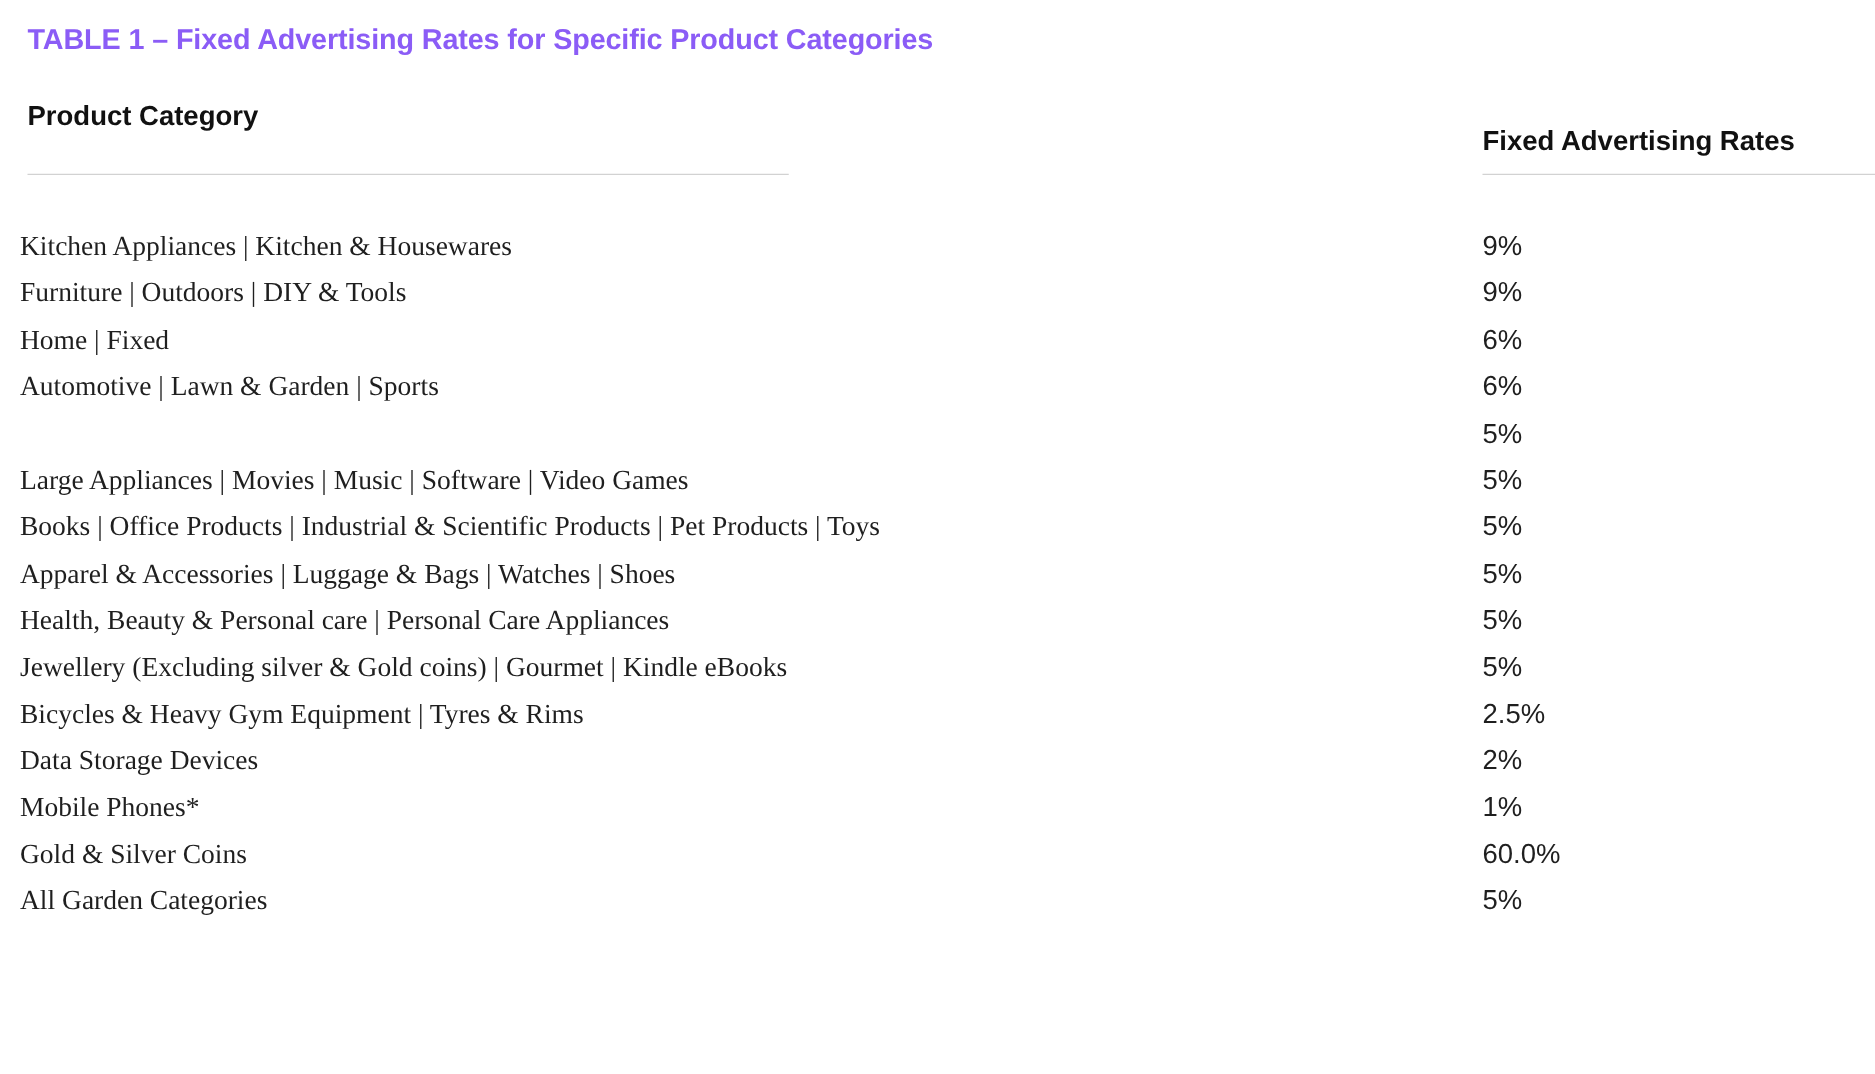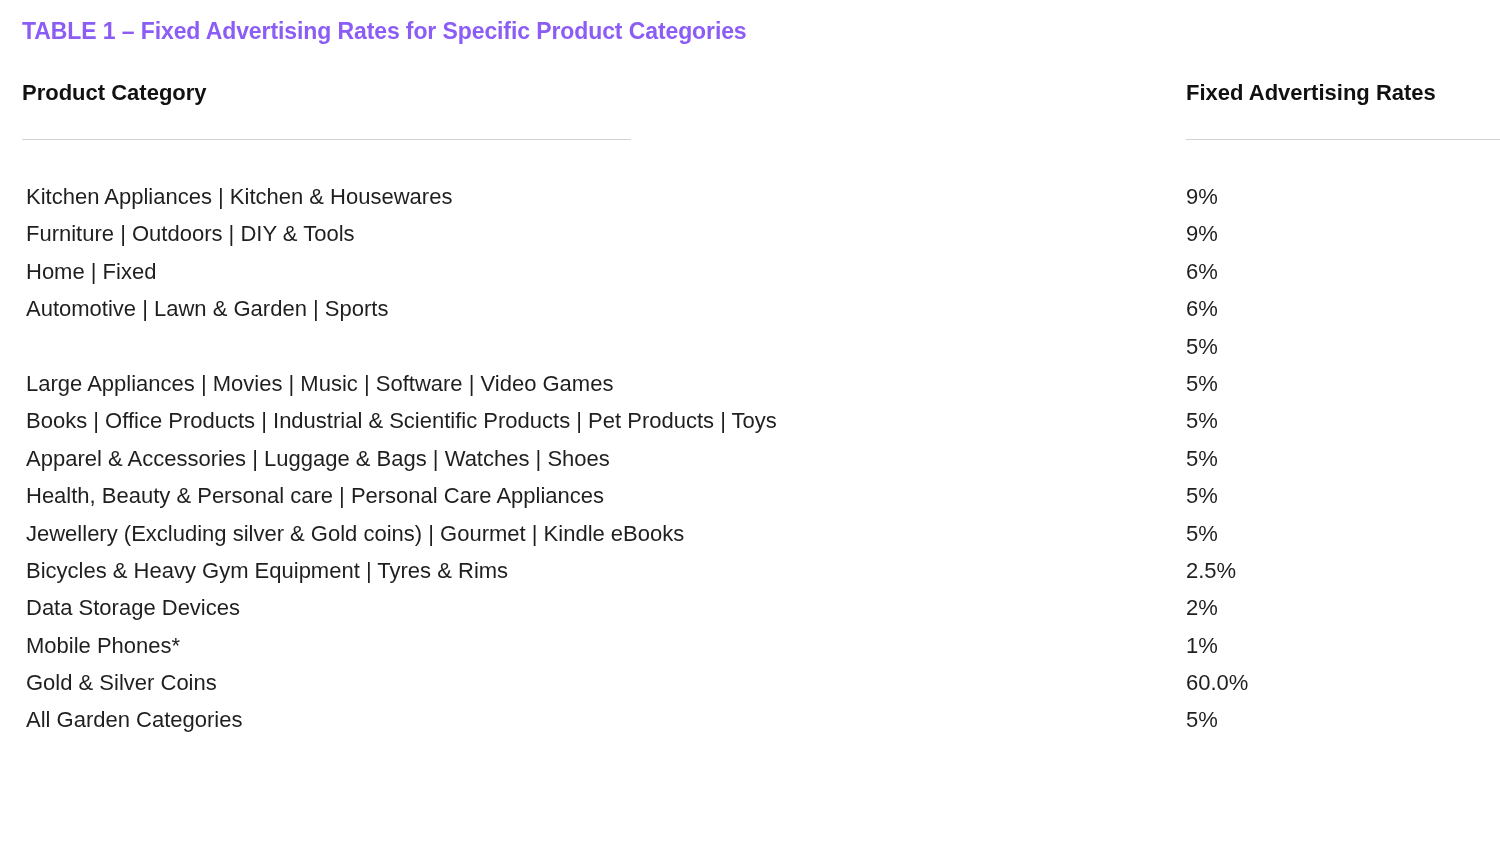--- a/index.html
+++ b/index.html
@@ -49,20 +49,21 @@
     font-weight: bold;
     color: #111111;
     white-space: nowrap;
     top: 0;
   }
   .header-cell.category {
     left: 22px;
   }
   .header-cell.rate {
     left: 1186px;
+    margin-top: 20px;
   }
   .rule {
     position: absolute;
     height: 1px;
     background: #d2d2d2;
     top: 59px;
   }
   .rule.left  { left: 22px;   width: 609px; }
   .rule.right { left: 1186px; width: 314px; }
 
@@ -80,21 +81,21 @@
   }
   .cell {
     position: absolute;
     top: 0;
     font-size: 22px;
     font-weight: normal;
     color: #1f1f1f;
     white-space: nowrap;
     line-height: 30px;
   }
-  .cell.category { left: 26px; }
+  .cell.category { left: 16px; font-family: Liberation Serif, serif; }
   .cell.rate     { left: 1186px; }
 </style>
 </head>
 <body>
 
 <div class="page">
 
   <div class="table-title">TABLE 1 – Fixed Advertising Rates for Specific Product Categories</div>
 
   <div class="header-row">

